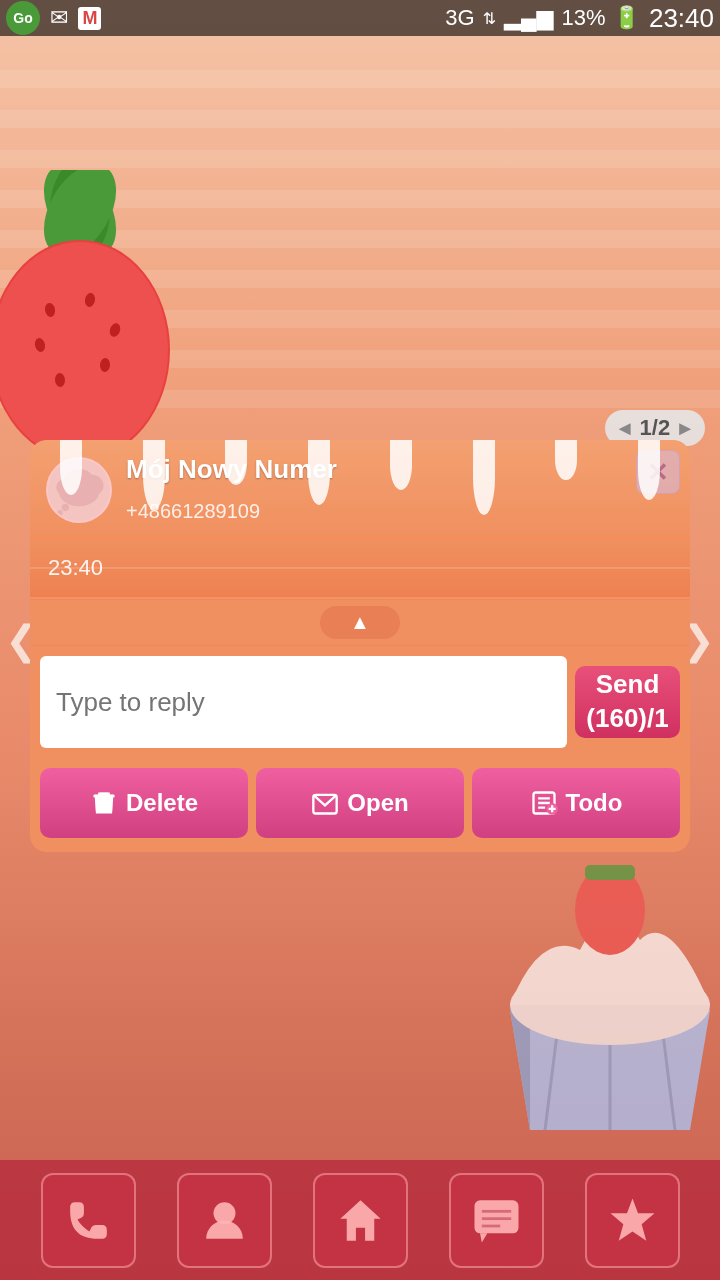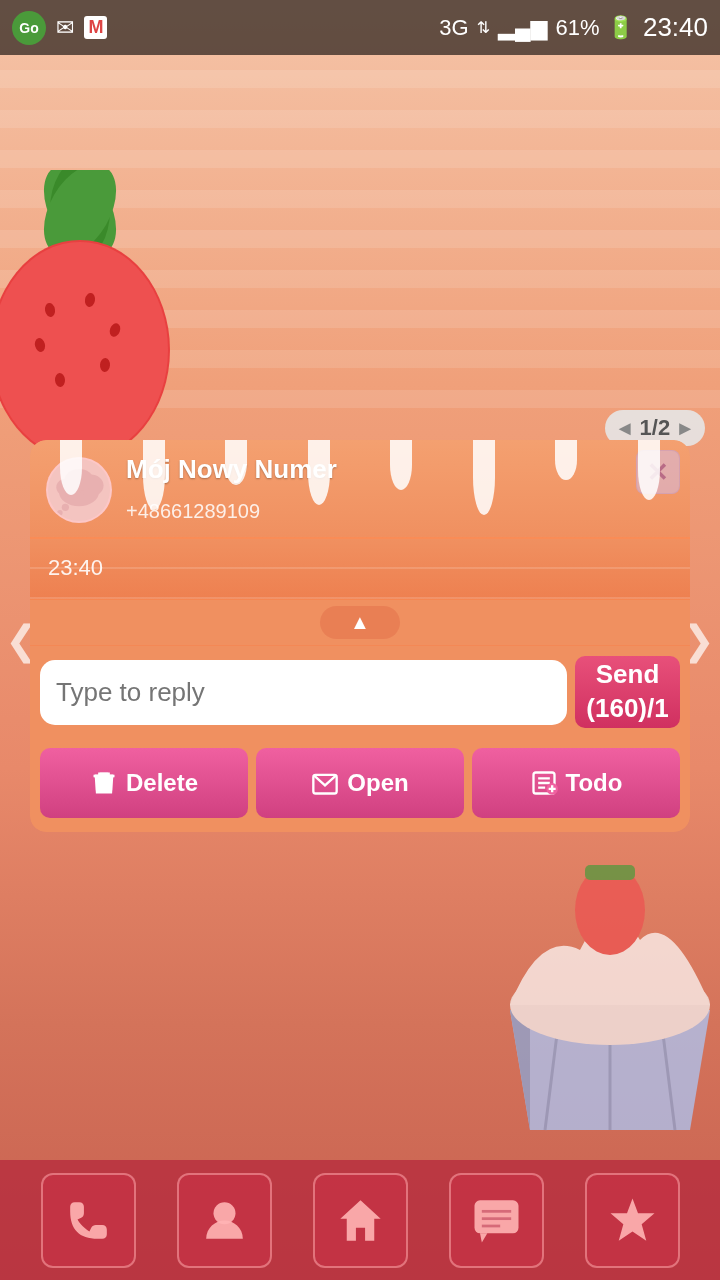--- a/index.html
+++ b/index.html
@@ -32,26 +32,26 @@
       position: absolute;
       left: 0; right: 0;
       height: 18px;
       background: rgba(255,255,255,0.12);
     }
 
     
     .status-bar {
       position: absolute;
       top: 0; left: 0; right: 0;
-      height: 55px;
+      height: 36px;
       background: rgba(0,0,0,0.6);
       z-index: 100;
       display: flex;
       align-items: center;
-      padding: 0 12px;
+      padding: 0 6px;
       color: white;
       font-size: 22px;
     }
     .status-left {
       display: flex;
       align-items: center;
       gap: 10px;
       flex: 1;
     }
     .go-icon {
@@ -270,22 +270,22 @@
     .reply-row {
       background: #f09060;
       padding: 10px 10px;
       display: flex;
       align-items: center;
       gap: 8px;
       border-top: 1px solid rgba(255,120,60,0.3);
     }
     .reply-input {
       flex: 1;
-      height: 65px;
-      border-radius: 15px;
+      height: 92px;
+      border-radius: 6px;
       border: none;
       background: white;
       font-size: 26px;
       color: #aaa;
       padding: 0 16px;
       outline: none;
     }
     .send-btn {
       background: linear-gradient(180deg, #e8507a 0%, #d03060 100%);
       border: none;
@@ -425,21 +425,21 @@
     <div class="go-icon">Go</div>
 
     <span style="font-size:22px;">✉</span>
 
     <span style="font-size:22px; color:#dd4444; background:white; padding:1px 4px; border-radius:3px; font-weight:bold; font-size:18px;">M</span>
   </div>
   <div class="status-right">
     <span>3G</span>
     <span style="font-size:16px;">⇅</span>
     <span>▂▄▆</span>
-    <span>61%</span>
+    <span>13%</span>
     <span>🔋</span>
     <span style="font-size:26px; font-weight:500;">23:40</span>
   </div>
 </div>
 
 <div class="page-indicator">
   <span class="page-arrow">◄</span>
   <span class="page-text">1/2</span>
   <span class="page-arrow">►</span>
 </div>

